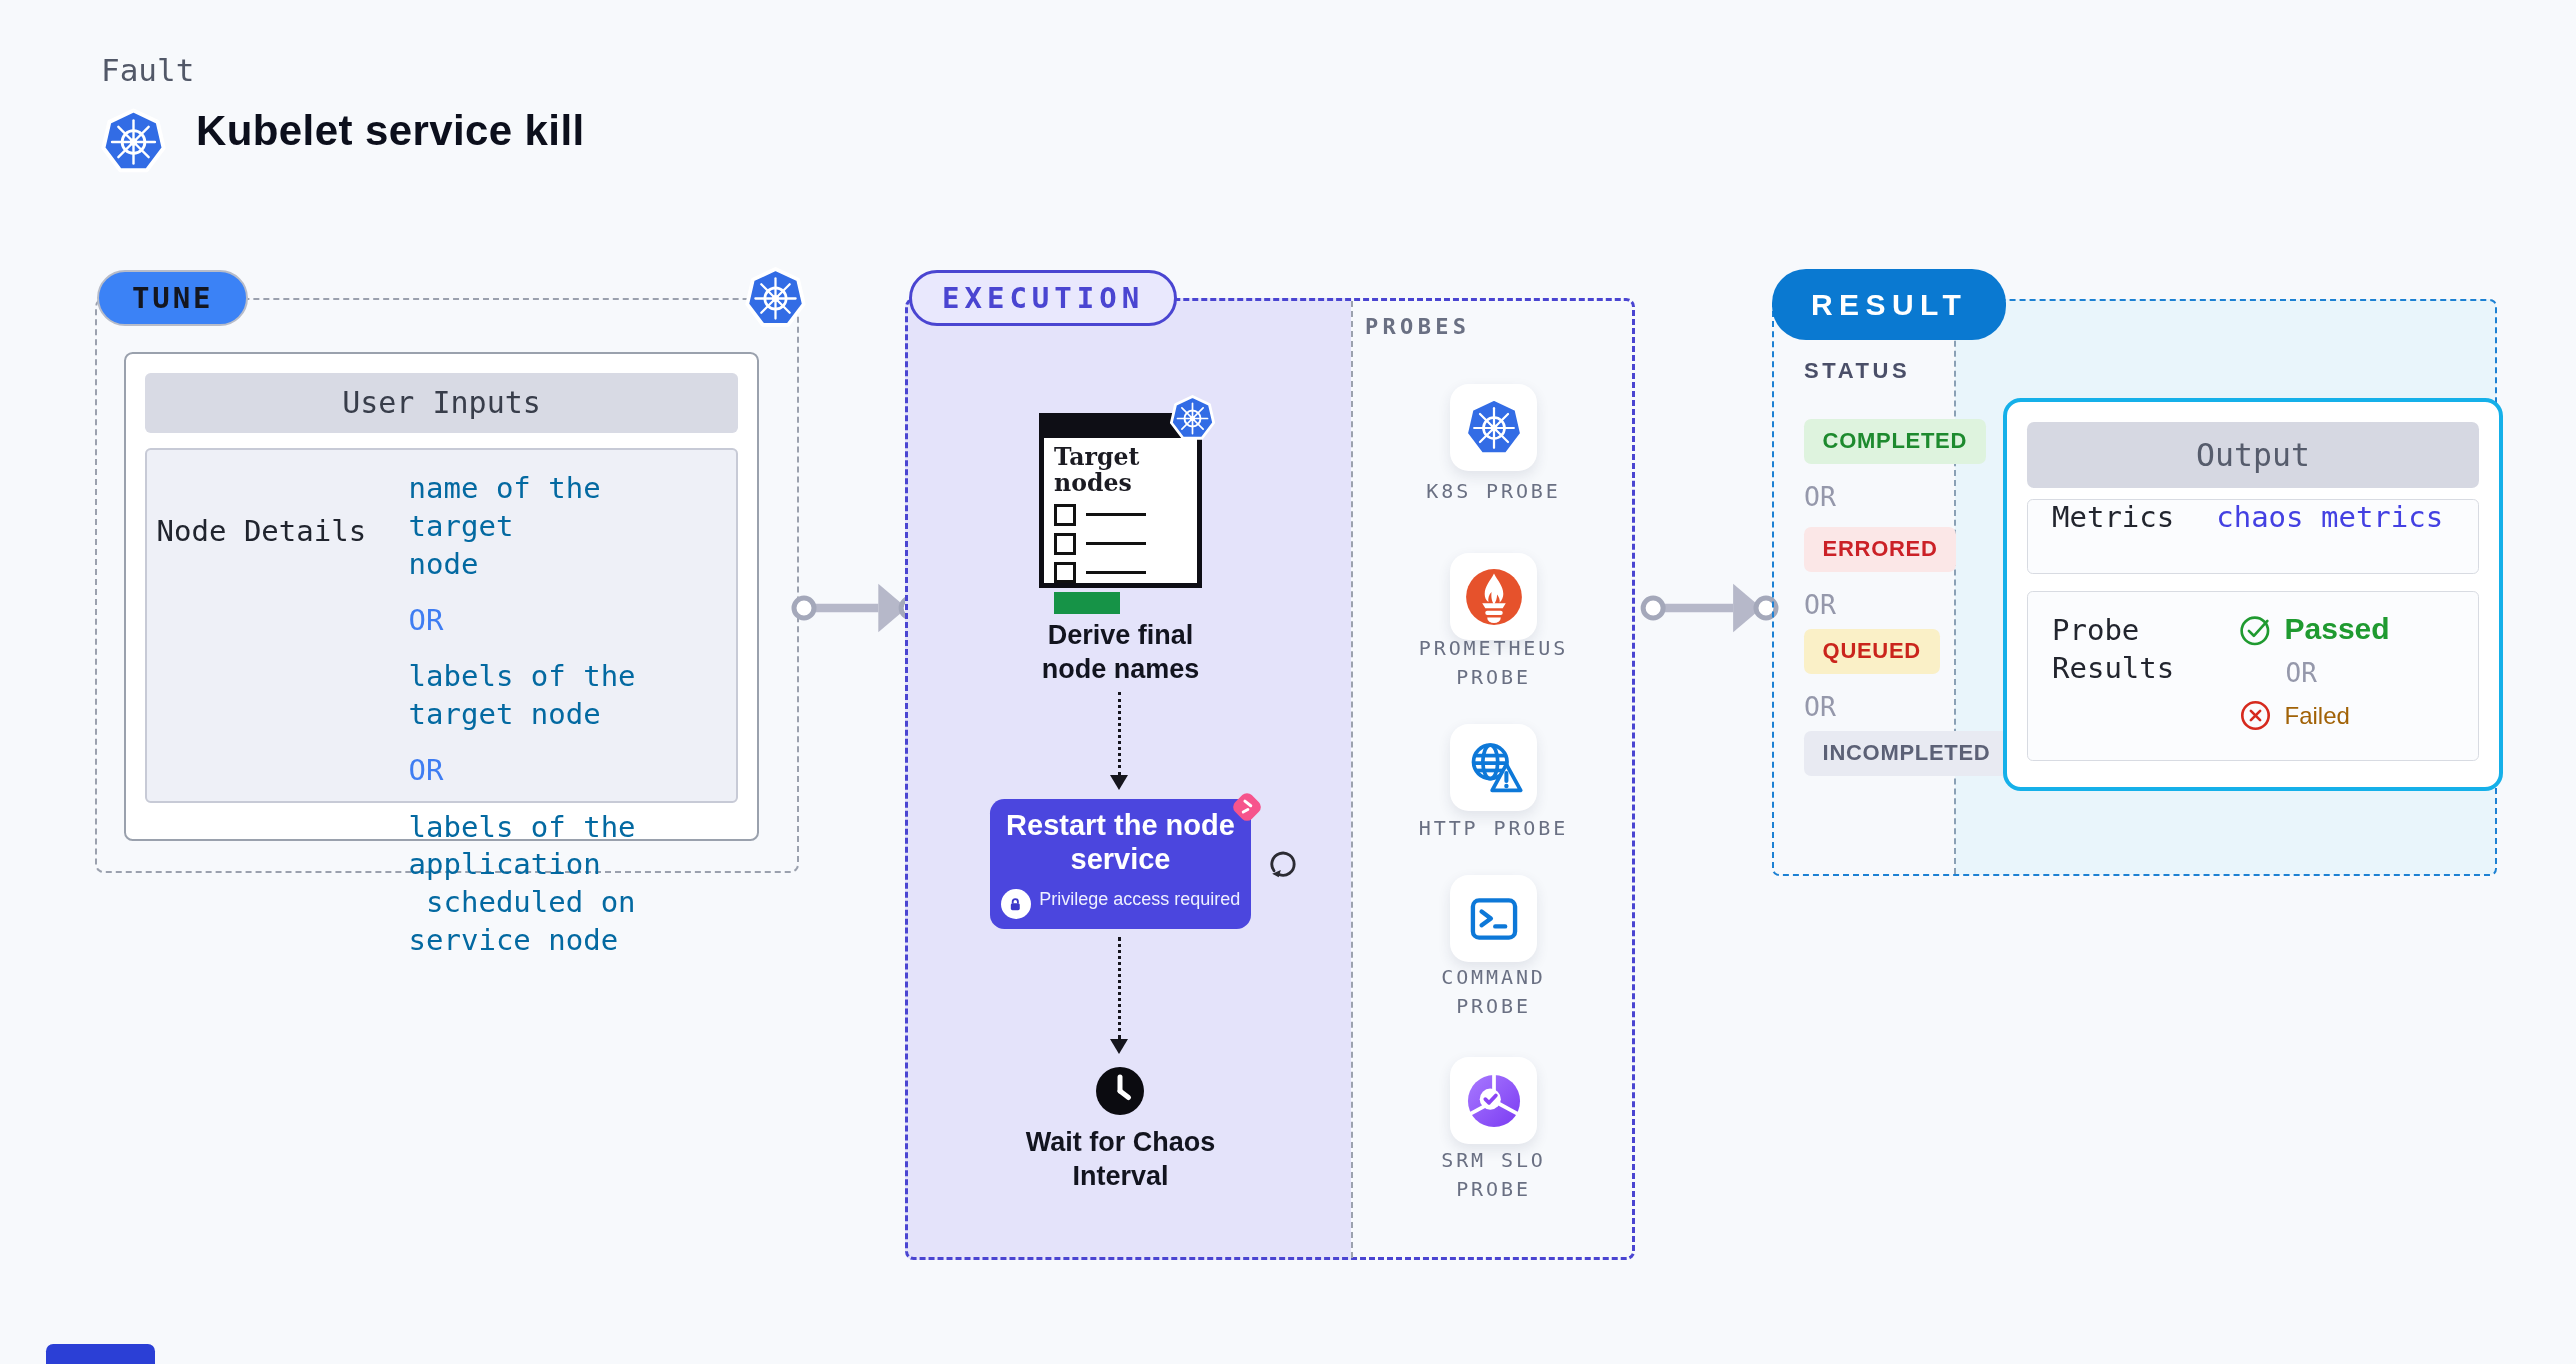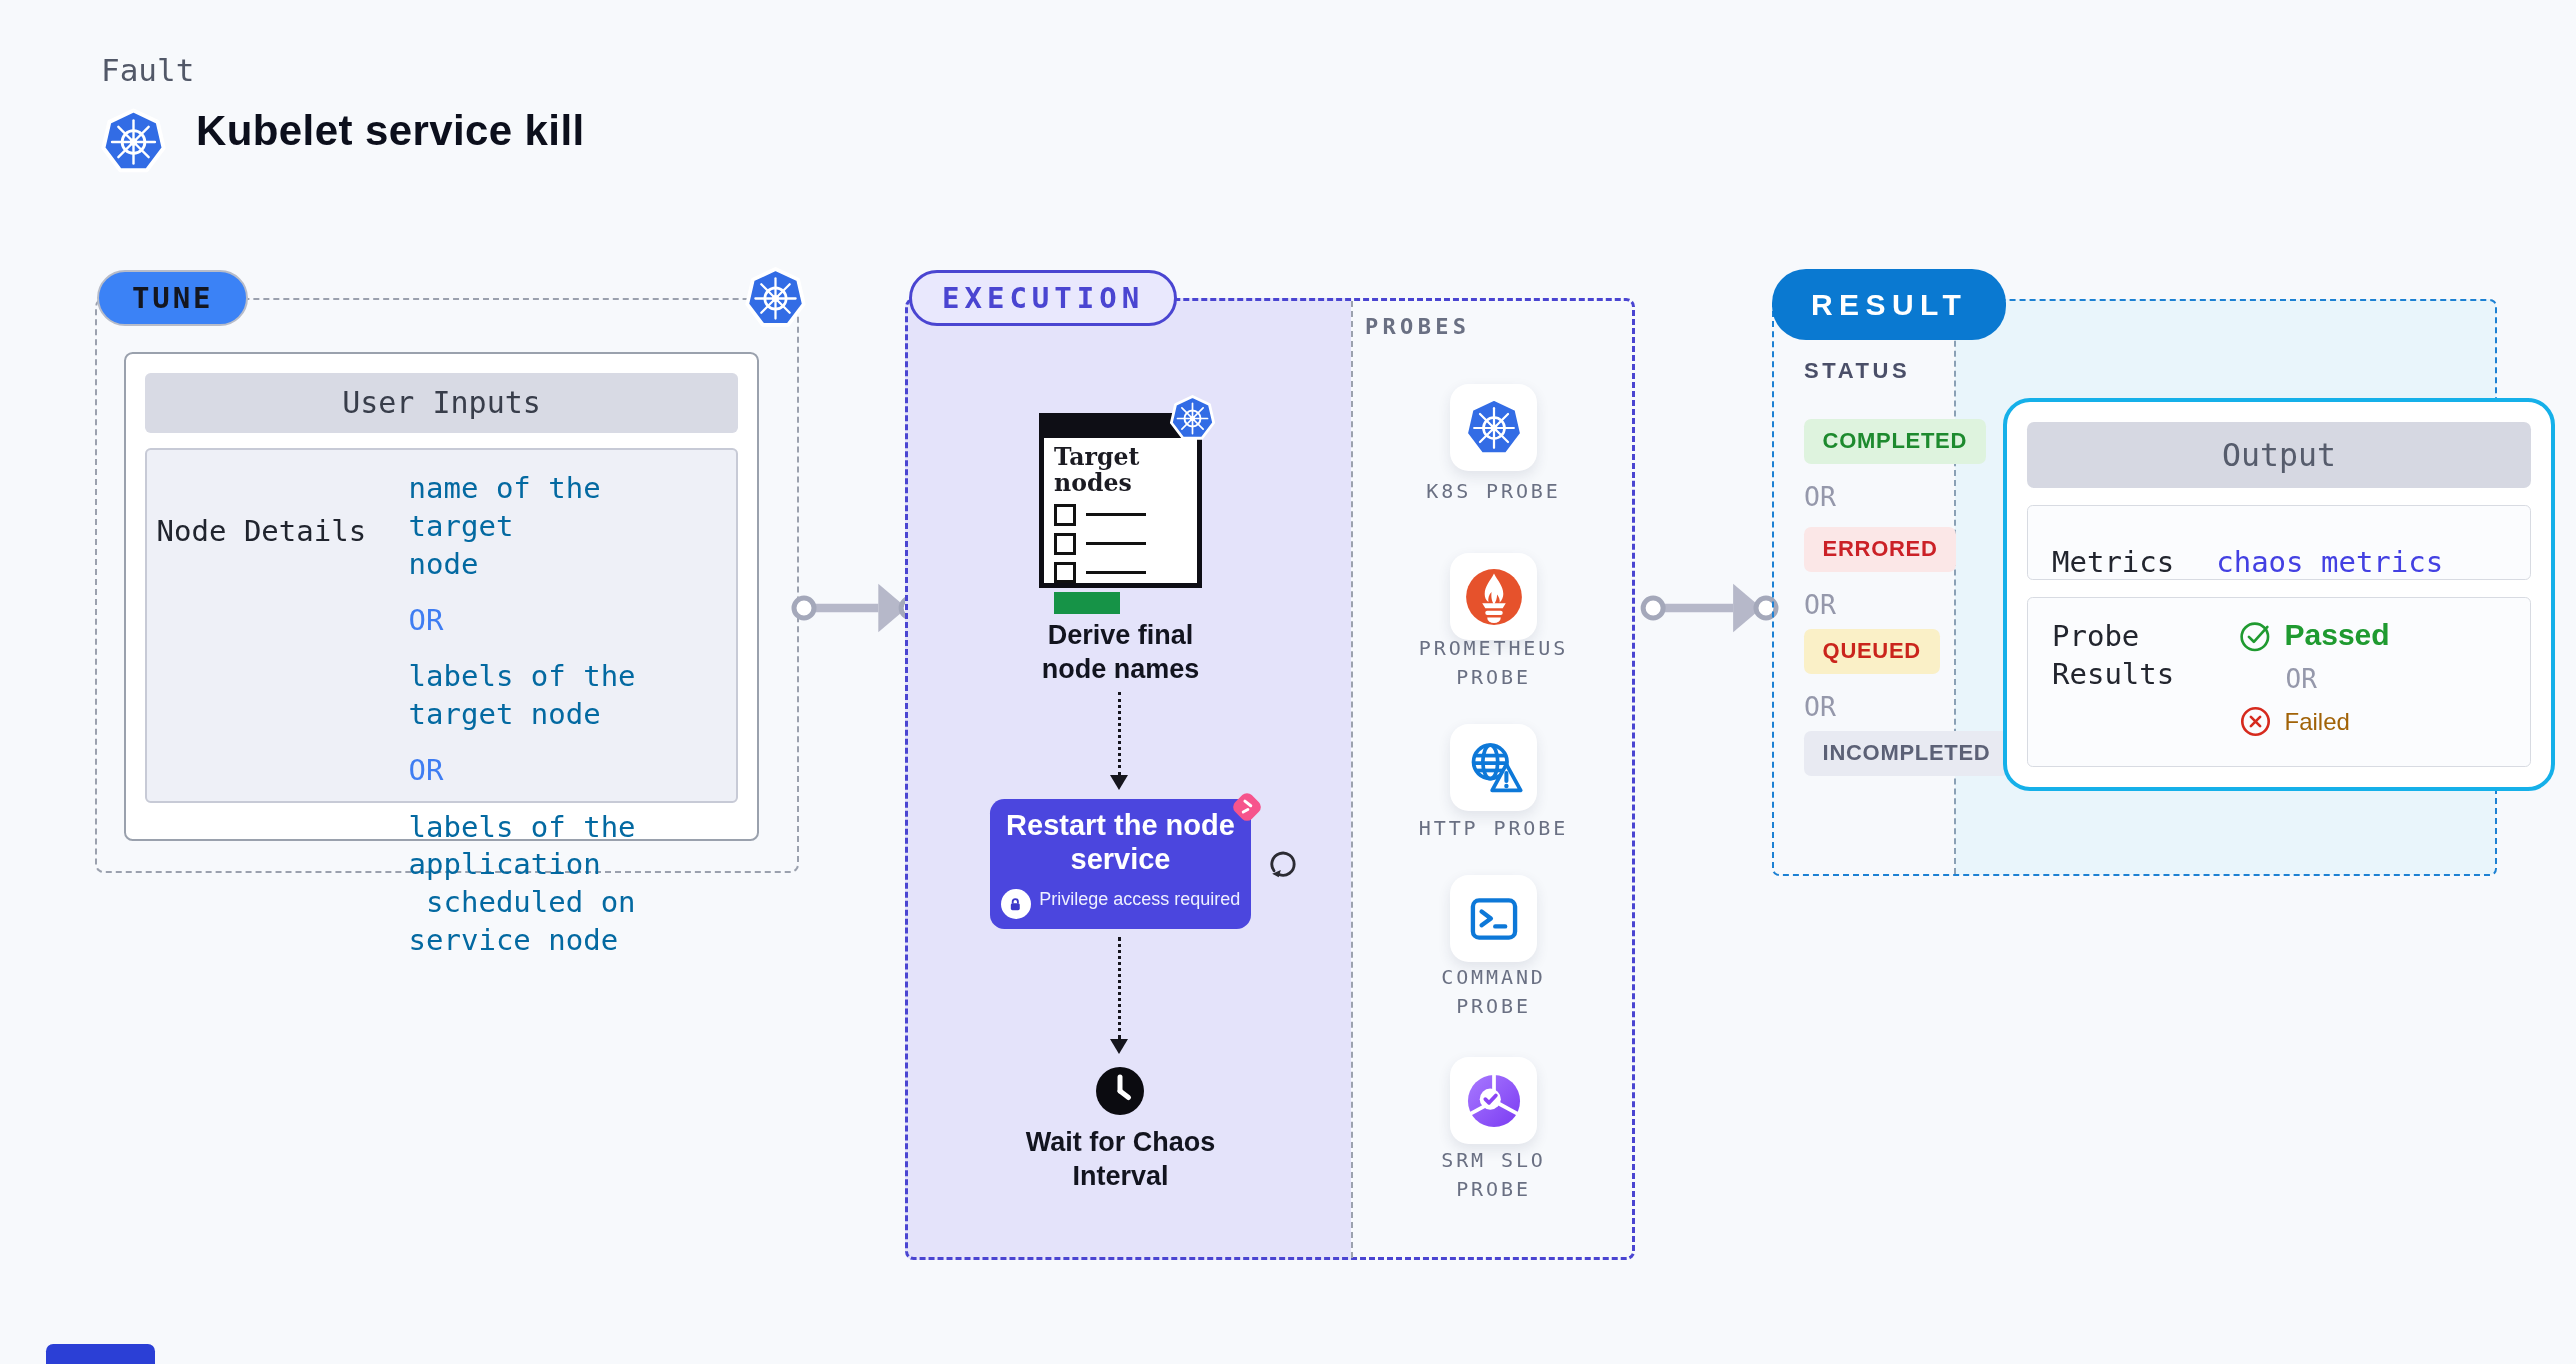--- a/index.html
+++ b/index.html
@@ -102,26 +102,26 @@
        display:flex;align-items:center;color:#ffffff;font-size:30px;font-weight:bold;letter-spacing:6.4px}
   .status-label{left:1804px;top:358px;font-size:22px;font-weight:bold;color:#4a4f68;letter-spacing:3.6px}
   .status-badge{left:1804px;display:inline-flex;padding:9.3px 18.6px;border-radius:7.2px;font-size:22px;font-weight:bold;letter-spacing:0.7px}
   .st-completed{top:419px;background:#def3de;color:#1d8a2e}
   .st-errored{top:527px;background:#fbe7e7;color:#cb2127}
   .st-queued{top:629px;background:#faf0c7;color:#ca251c}
   .st-incompleted{top:731px;background:#e8eaf2;color:#5c6176}
   .st-or{left:1804px;font-family:"DejaVu Sans Mono",monospace;font-size:26.5px;color:#9598ab}
   .or1{top:481px}.or2{top:589px}.or3{top:691px}
 
-  .output-card{left:2003px;top:398px;width:552px;height:393px;background:#fff;border:4.3px solid #15b0e9;
-       border-radius:27px;box-sizing:border-box;padding:20px}
+  .output-card{left:2003px;top:398px;width:500px;height:393px;background:#fff;border:4.3px solid #15b0e9;
+       border-radius:18px;box-sizing:border-box;padding:20px}
   .output-header{height:66px;background:#d6d8e2;border-radius:7.2px;display:flex;align-items:center;justify-content:center;
        font-family:"DejaVu Sans Mono",monospace;font-size:31.5px;color:#565c6c}
-  .metrics-row{margin-top:17px;height:75px;background:#fbfcfe;border:1.4px solid #d8dbe2;border-radius:5.7px;
-       display:flex;align-items:flex-end;padding:0 24px;box-sizing:border-box;font-family:"DejaVu Sans Mono",monospace}
+  .metrics-row{margin-top:11px;height:75px;background:#fbfcfe;border:1.4px solid #d8dbe2;border-radius:5.7px;
+       display:flex;align-items:flex-start;padding:0 24px;box-sizing:border-box;font-family:"DejaVu Sans Mono",monospace}
   .metrics-label{font-size:29px;color:#22252e}
   .metrics-value{font-size:29px;color:#4340e2;margin-left:42px}
   .probe-res-row{margin-top:17px;height:170px;background:#fbfcfe;border:1.4px solid #d8dbe2;border-radius:5.7px;
        display:flex;padding:20px 24px;box-sizing:border-box}
   .probe-res-label{width:165px;font-family:"DejaVu Sans Mono",monospace;font-size:29px;color:#22252e;
        line-height:1.3;white-space:pre-wrap}
   .outcomes{flex:1;padding-left:21.5px}
   .outcome-row{display:flex;align-items:center;gap:13px}
   .outcome-row svg{width:33px;height:33px}
   .passed-text{font-size:30px;font-weight:bold;color:#1f9a30}

